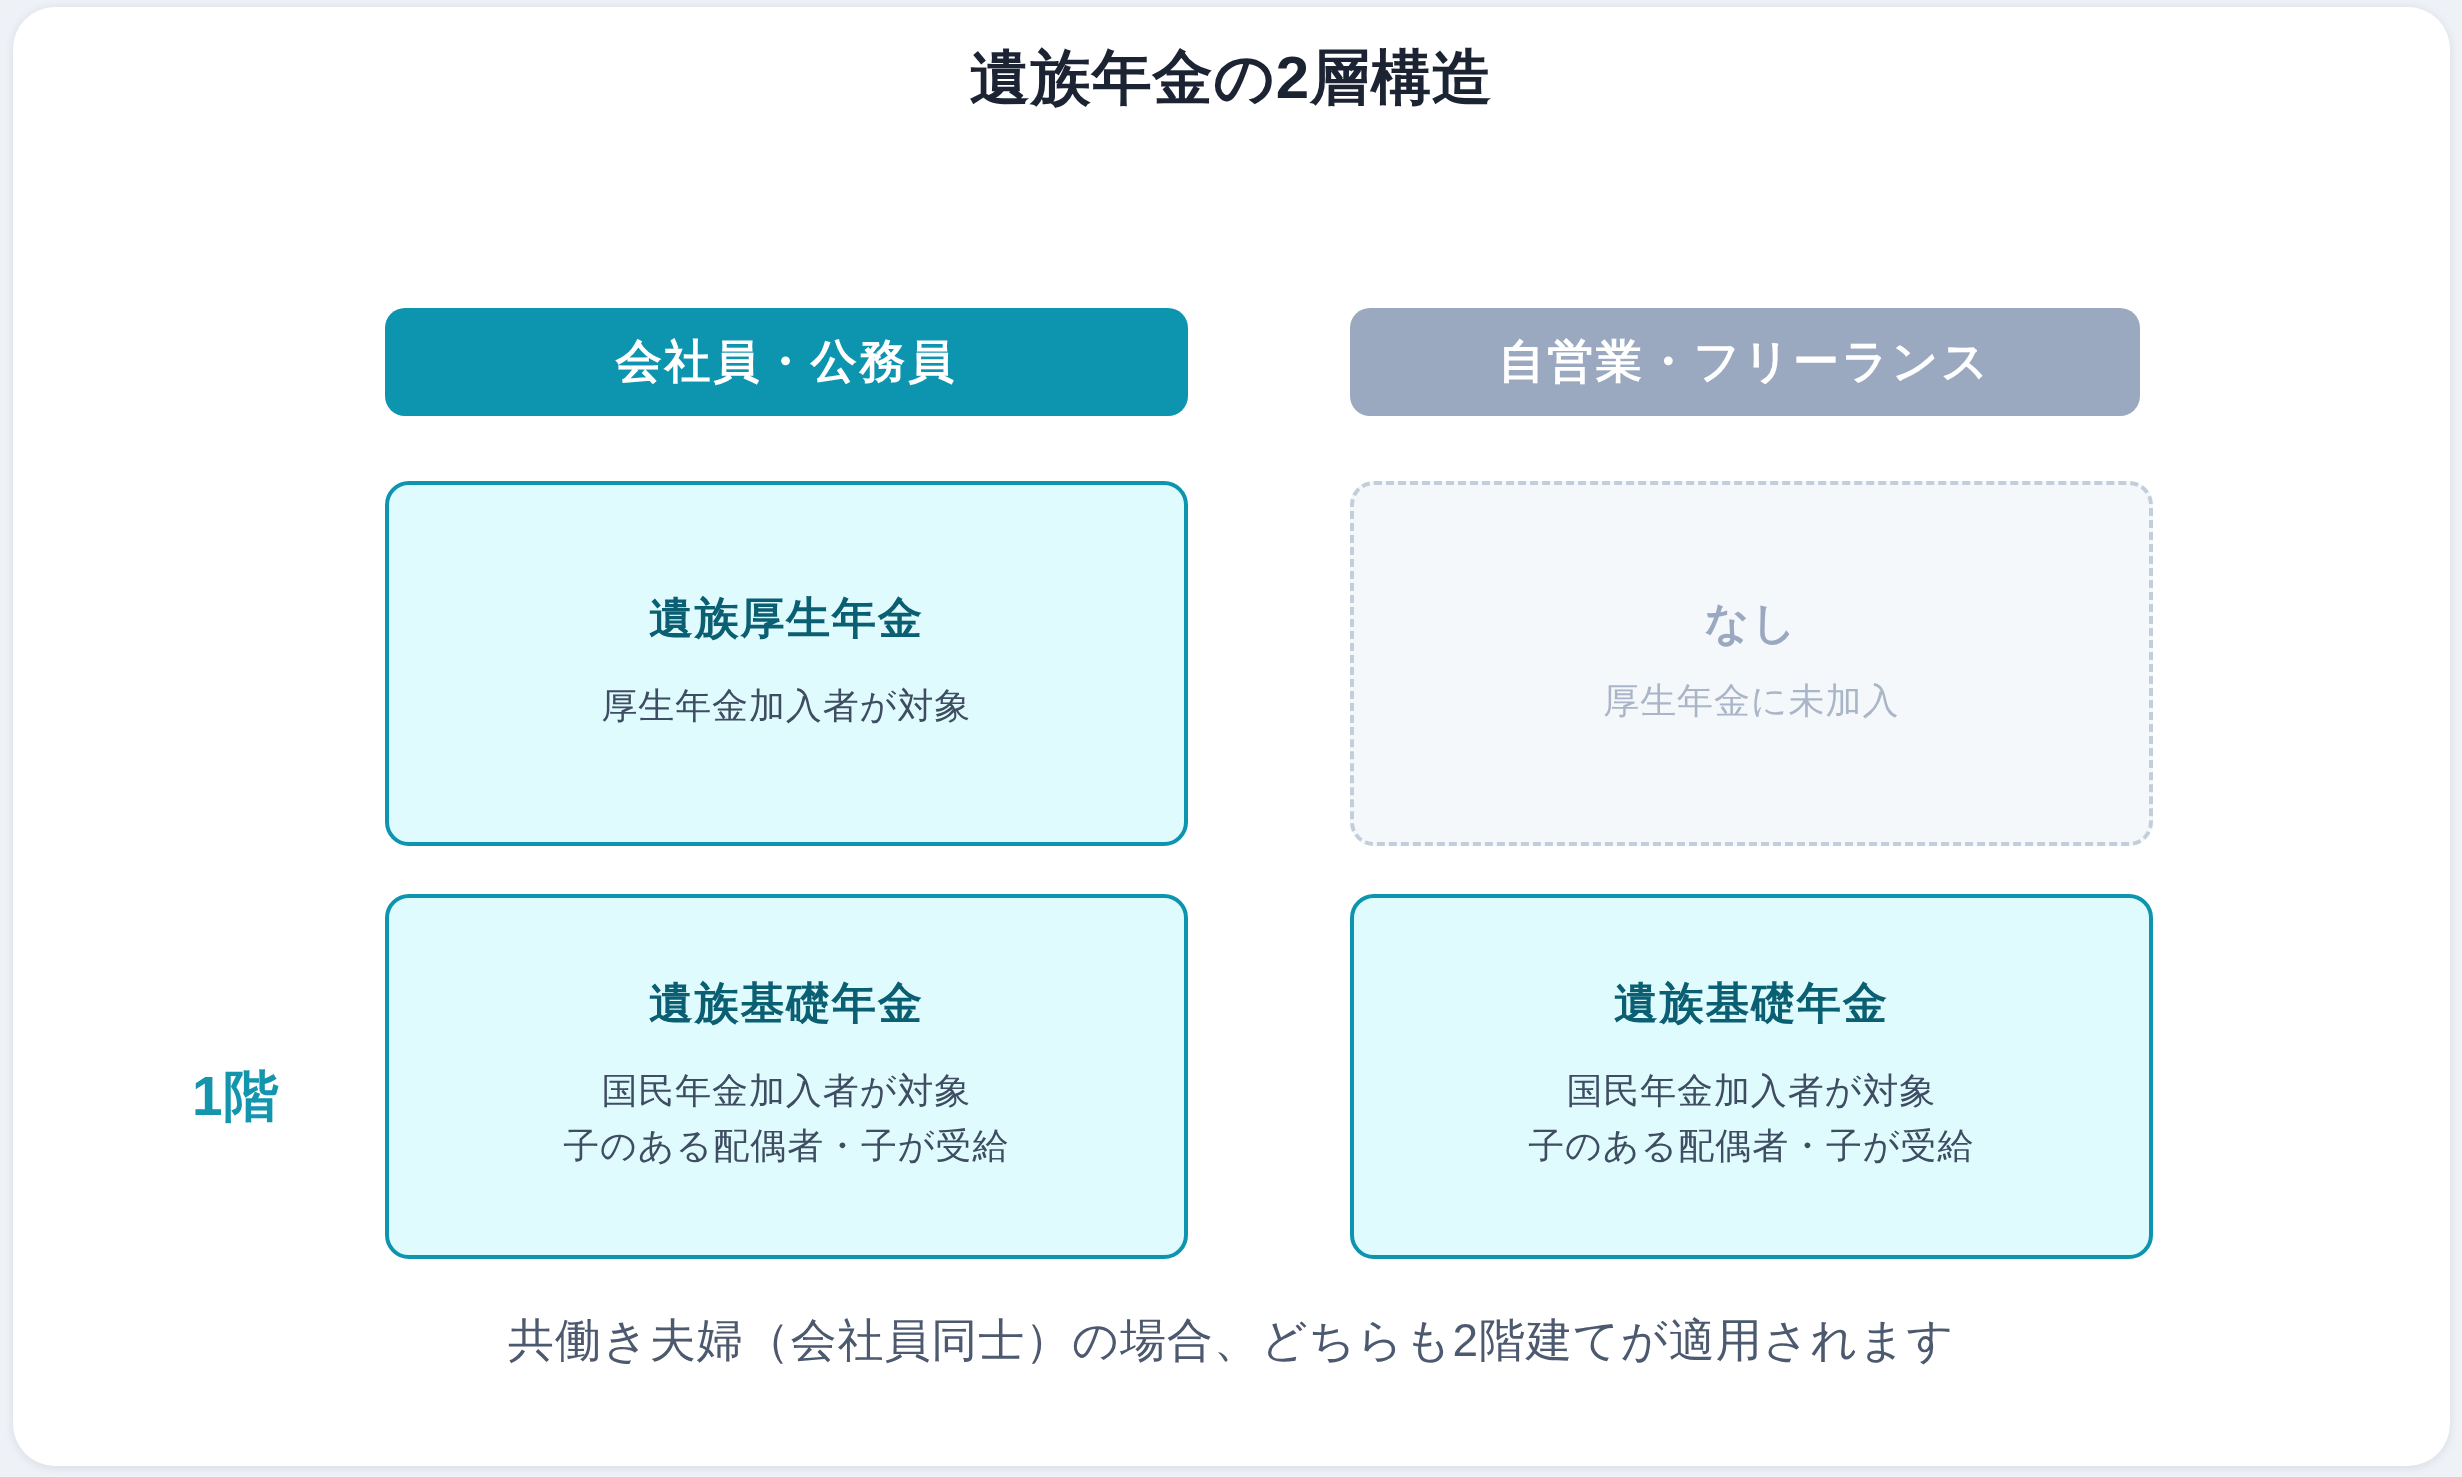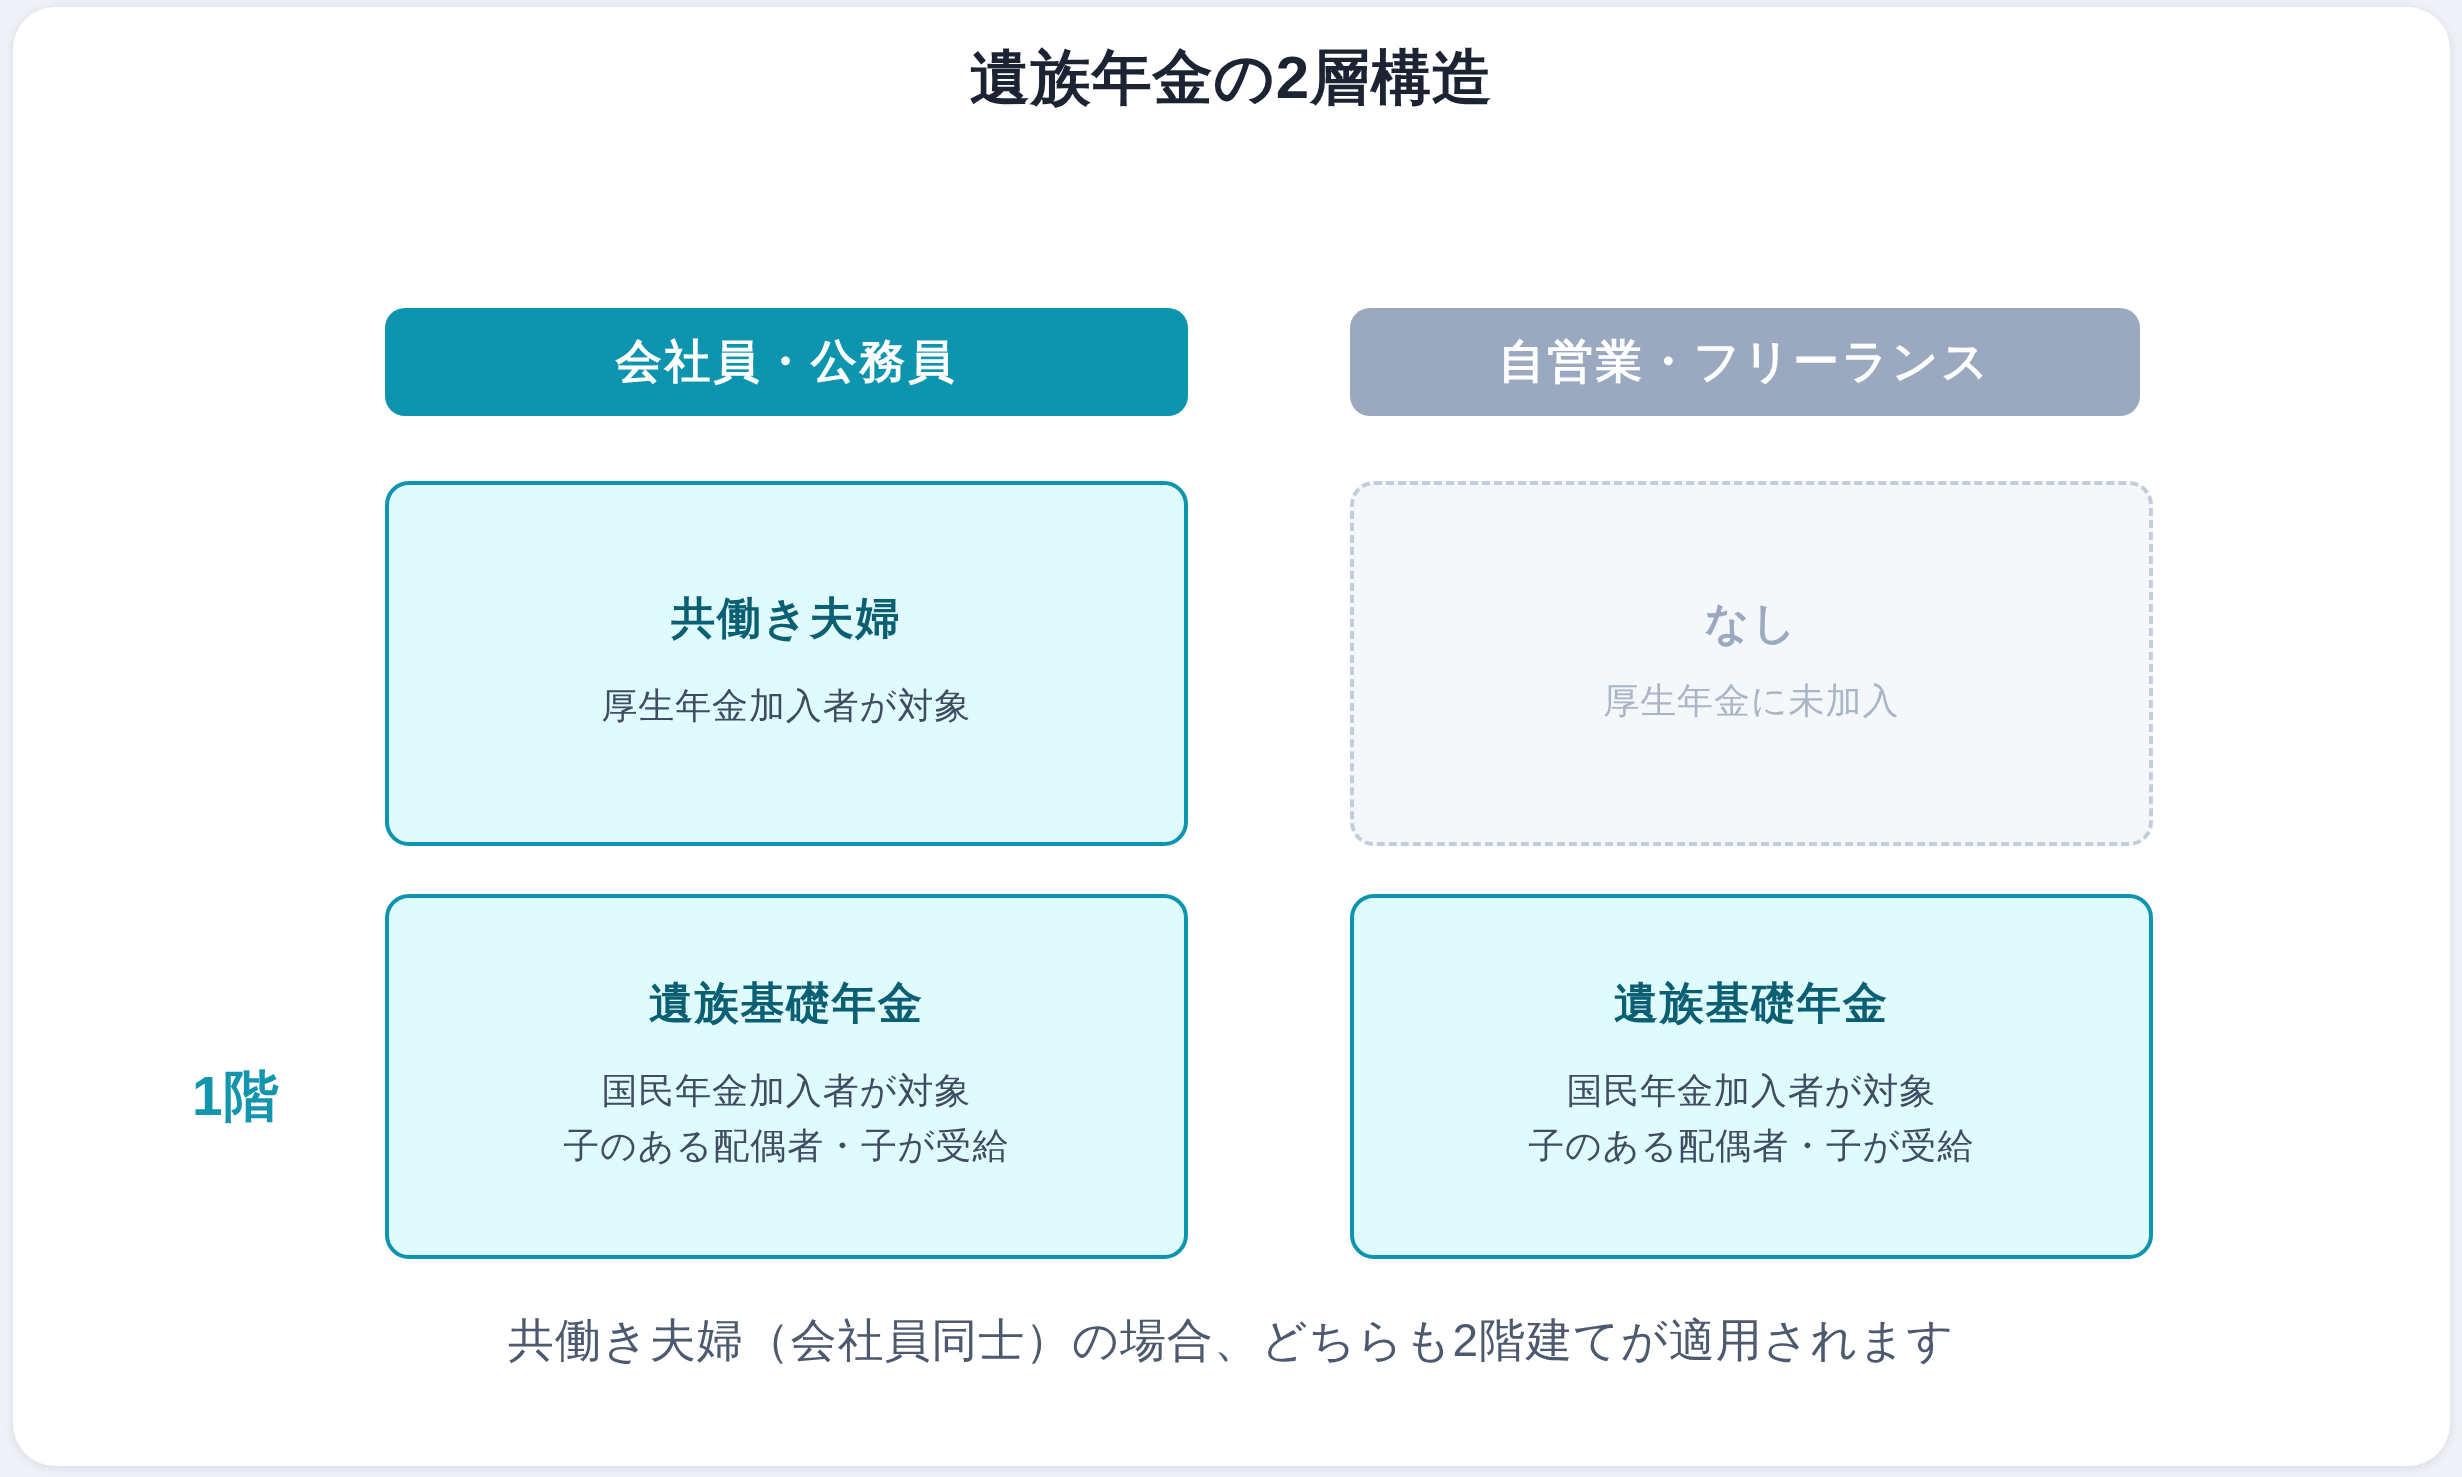--- a/index.html
+++ b/index.html
@@ -166,21 +166,21 @@
 
     <div class="matrix">
 
       <div class="floor-label f1">1階</div>
 
       <div class="col left">
 
         <div class="col-header accent">会社員・公務員</div>
 
         <div class="cell row2 filled">
-          <div class="cell-title">共働き夫婦</div>
+          <div class="cell-title">遺族厚生年金</div>
           <div class="cell-line">厚生年金加入者が対象</div>
         </div>
 
         <div class="cell row1 filled">
           <div class="cell-title">遺族基礎年金</div>
           <div class="cell-line">国民年金加入者が対象</div>
           <div class="cell-line">子のある配偶者・子が受給</div>
         </div>
 
       </div>

